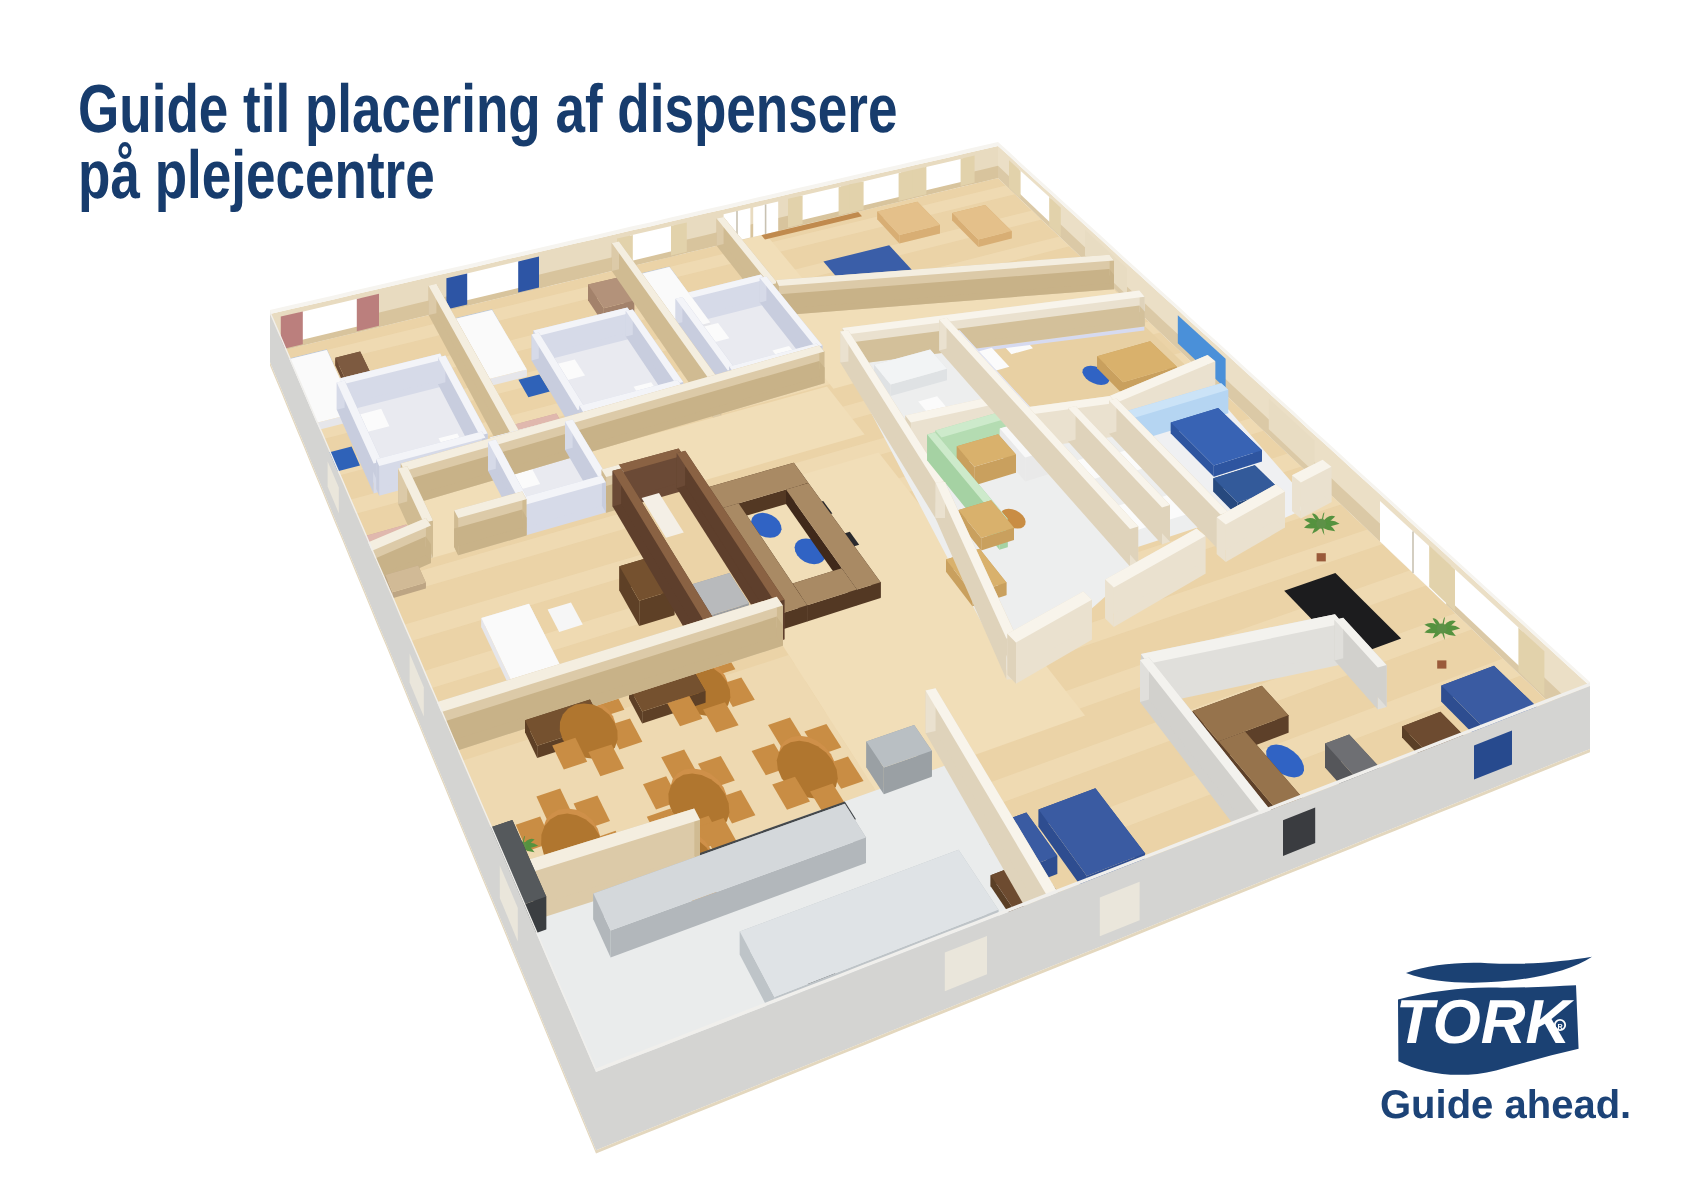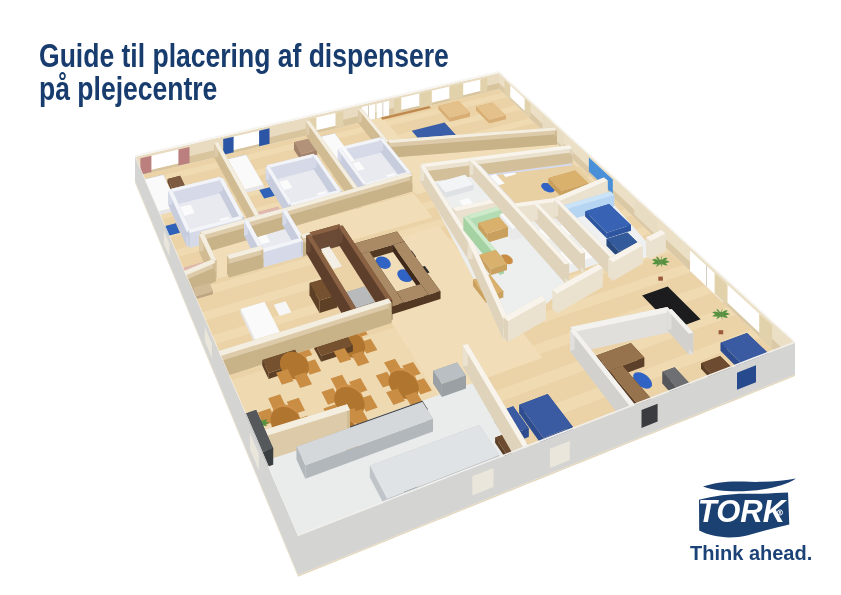--- a/index.html
+++ b/index.html
@@ -745,12 +745,12 @@
 </svg>
 <div class="t1">Guide til placering af dispensere</div>
 <div class="t2">på plejecentre</div>
 <svg width="110" height="70" viewBox="0 0 110 70" style="position:absolute;left:694px;top:474px">
   <path d="M 9 12.5 C 20 8.5, 35 6.8, 50 7.6 C 70 8.6, 88 6.8, 102 4.4 C 92 11.2, 74 15.4, 56 16.8 C 40 18, 22 17.4, 9 12.5 Z" fill="#1b4173"></path>
   <path d="M 5 25.8 C 20 21.8, 38 19.6, 52 19.8 C 68 20, 82 19.2, 94 18.6 L 95.3 50.4 C 82 53.4, 68 57.4, 54 61.2 C 36 65.6, 18 63.2, 5.2 56.6 Z" fill="#1b4173"></path>
   <text x="47.5" y="47.7" font-family="Liberation Sans, sans-serif" font-style="italic" font-weight="bold" font-size="31" fill="#ffffff" text-anchor="middle">TORK</text>
   <circle cx="86" cy="38.5" r="2.6" fill="none" stroke="#ffffff" stroke-width="0.9"></circle>
   <text x="86" y="40.3" font-family="Liberation Sans, sans-serif" font-weight="bold" font-size="3.6" fill="#ffffff" text-anchor="middle">R</text>
 </svg>
-<div class="ta">Think ahead.</div>
+<div class="ta">Guide ahead.</div>
 </body></html>

